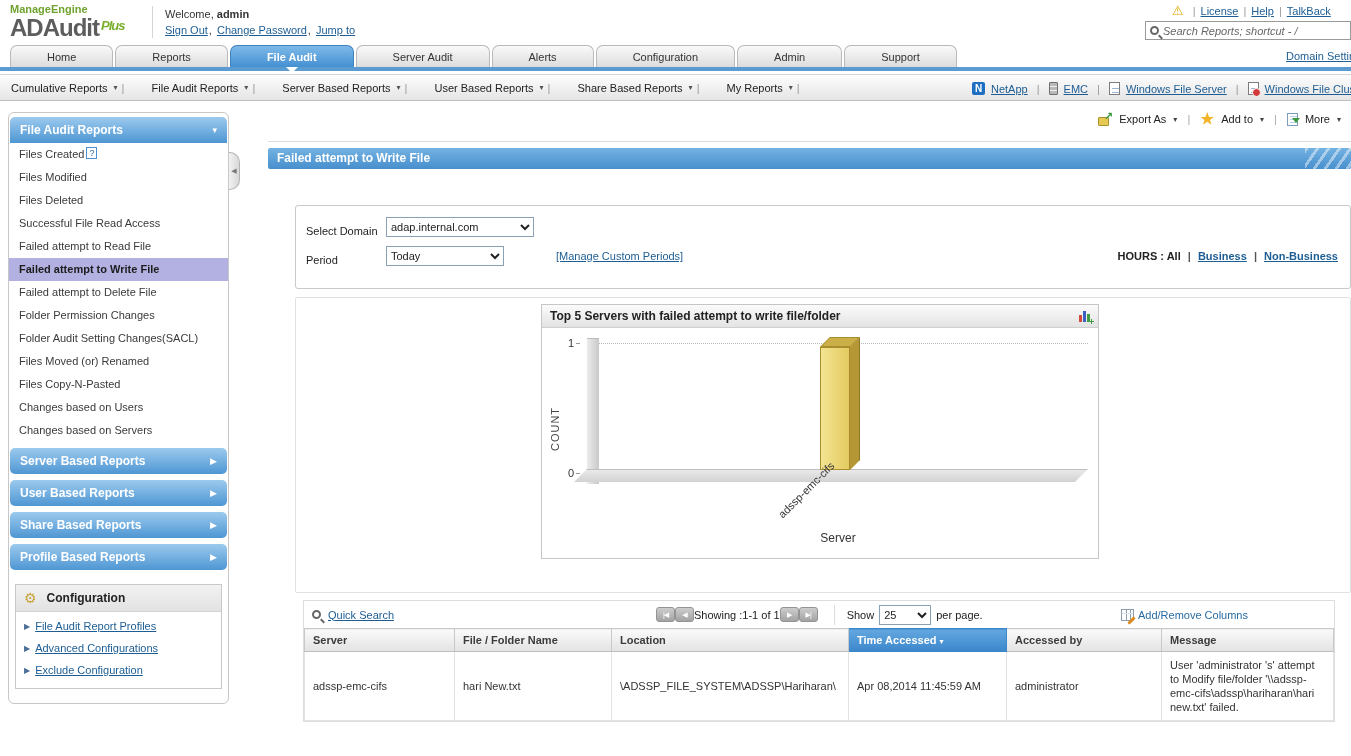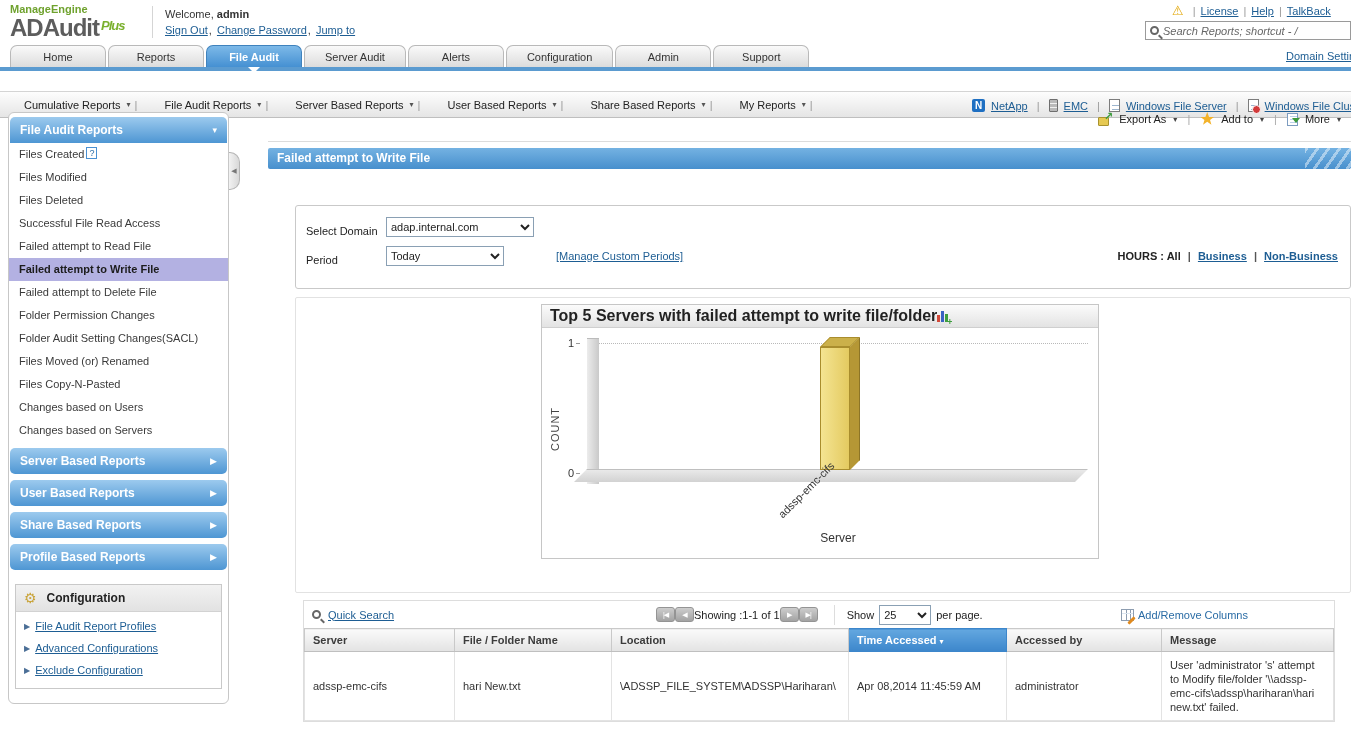--- a/index.html
+++ b/index.html
@@ -22,31 +22,31 @@
 .top-links .warn{color:#e2a500;font-size:13px;margin-right:4px}
 .top-links .pipe{color:#999;margin:0 5px}
 .search-box{position:absolute;left:1145px;top:21px;width:206px;height:19px;border:1px solid #9a9a9a;background:#fff;display:flex;align-items:center;padding:0 4px}
 .mag{display:inline-block;width:9px;height:9px;border:2px solid #666;border-radius:50%;position:relative;margin-right:4px;flex:0 0 auto}
 .mag::after{content:"";position:absolute;width:5px;height:2px;background:#666;transform:rotate(45deg);left:6px;top:8px}
 .search-box input{border:0;outline:none;font-size:11px;font-style:italic;color:#555;width:170px;font-family:"Liberation Sans",sans-serif;background:transparent}
 .search-box input::placeholder{color:#666;font-style:italic}
 
 
 .tabs-row{position:relative;height:22px;padding-left:10px;display:flex;gap:2px}
-.tab{position:relative;min-width:96px;padding:0 20px;height:22px;line-height:22px;text-align:center;
+.tab{position:relative;min-width:96px;padding:0 36px;height:22px;line-height:22px;text-align:center;
      background:linear-gradient(#fafafa,#dcdcdc);border:1px solid #b9b9b9;border-bottom:0;
      border-radius:7px 7px 0 0;color:#333;cursor:pointer;white-space:nowrap}
 .tab.active{background:linear-gradient(#7db9e8,#4590d2);color:#fff;font-weight:bold;border-color:#3f82bd;z-index:3}
 .tab.active::after{content:"";position:absolute;left:50%;margin-left:-6px;top:21px;border:6px solid transparent;border-top:6px solid #fff;z-index:4}
 .domain-settings{position:absolute;left:1286px;top:5px;white-space:nowrap}
 .blue-bar{height:4px;background:#5b9bd0;margin-top:0}
 
 
-.menubar{position:relative;height:27px;margin-top:20px;border-top:1px solid #d4d4d4;border-bottom:1px solid #bfbfbf;
-         background:linear-gradient(#fdfdfd,#e5e5e5);display:flex;align-items:center;padding-left:14px;white-space:nowrap}
+.menubar{position:relative;height:27px;margin-top:3px;border-top:1px solid #d4d4d4;border-bottom:1px solid #bfbfbf;
+         background:linear-gradient(#fdfdfd,#e5e5e5);display:flex;align-items:center;padding-left:1px;white-space:nowrap}
 .menu-item{display:inline-flex;align-items:center;padding:0 10px;cursor:pointer;color:#222}
 .menu-item .dd{font-size:8px;color:#555;margin-left:6px}
 .menu-sep{color:#9a9a9a;margin:0 4px}
 .vendor-links{position:absolute;left:972px;top:0;height:27px;display:flex;align-items:center;gap:6px;white-space:nowrap}
 .vendor-links .pipe{color:#9a9a9a;margin:0 3px}
 .netapp-ic{display:inline-block;width:13px;height:13px;background:#1e6fc2;border-radius:2px;color:#fff;font-weight:bold;font-size:10px;text-align:center;line-height:13px}
 .emc-ic{display:inline-block;width:9px;height:13px;background:linear-gradient(#b9b9b9,#808080);border:1px solid #6e6e6e;border-radius:1px;
         background-image:repeating-linear-gradient(#b9b9b9 0 3px,#f0f0f0 3px 4px)}
 .page-ic{display:inline-block;width:11px;height:13px;background:#fff;border:1px solid #7c7c7c;position:relative;
          background-image:repeating-linear-gradient(transparent 0 3px,#9db6cf 3px 4px);background-size:7px 12px;background-position:2px 2px;background-repeat:no-repeat}
@@ -101,21 +101,21 @@
 select{font-family:"Liberation Sans",sans-serif;font-size:11px;height:20px;border:1px solid #8aa0b4;background:#fff;color:#222}
 .sel-domain{width:148px}.sel-period{width:118px}
 .manage-link{position:absolute;left:260px;top:44px}
 .hours{position:absolute;right:12px;top:44px;font-weight:bold;color:#222}
 .hours .pipe{color:#555;margin:0 4px}
 
 
 .chart-outer{position:absolute;left:27px;top:189px;width:1056px;height:296px;border:1px solid #e2e2e2;border-radius:2px;background:#fff}
 .chart-box{position:absolute;left:245px;top:6px;width:558px;height:255px;border:1px solid #c6c6c6;background:#fff}
 .chart-head{height:23px;background:linear-gradient(#fbfbfb,#e3e3e3);border-bottom:1px solid #cfcfcf;
-            display:flex;align-items:center;justify-content:flex-start;padding:0 8px;font-weight:bold;font-size:16px;color:#222}
+            display:flex;align-items:center;justify-content:space-between;padding:0 8px;font-weight:bold;font-size:12px;color:#222}
 .mini-chart{display:inline-flex;align-items:flex-end;gap:1px;height:12px;position:relative;cursor:pointer}
 .mini-chart i{display:inline-block;width:3px}
 .mini-chart .b1{height:7px;background:#d24a3a}.mini-chart .b2{height:11px;background:#3a62c2}.mini-chart .b3{height:8px;background:#3f9e3f}
 .mini-chart::after{content:"";position:absolute;right:-4px;bottom:-2px;width:5px;height:5px;background:#3f9e3f;clip-path:polygon(40% 0,60% 0,60% 40%,100% 40%,100% 60%,60% 60%,60% 100%,40% 100%,40% 60%,0 60%,0 40%,40% 40%)}
 .plot{position:relative;height:231px;overflow:hidden}
 .ylab{position:absolute;left:-9px;top:95px;transform:rotate(-90deg);color:#444;letter-spacing:1px}
 .ytick{position:absolute;width:16px;text-align:right;color:#333}
 .ytick::after{content:"";display:inline-block;width:4px;height:1px;background:#999;vertical-align:3px;margin-left:2px}
 .ytick.t1{left:22px;top:9px}.ytick.t0{left:22px;top:139px}
 .wall{position:absolute;left:45px;top:10px;width:12px;height:146px;background:linear-gradient(90deg,#ececec,#c9c9c9);border-top:1px solid #bbb}

